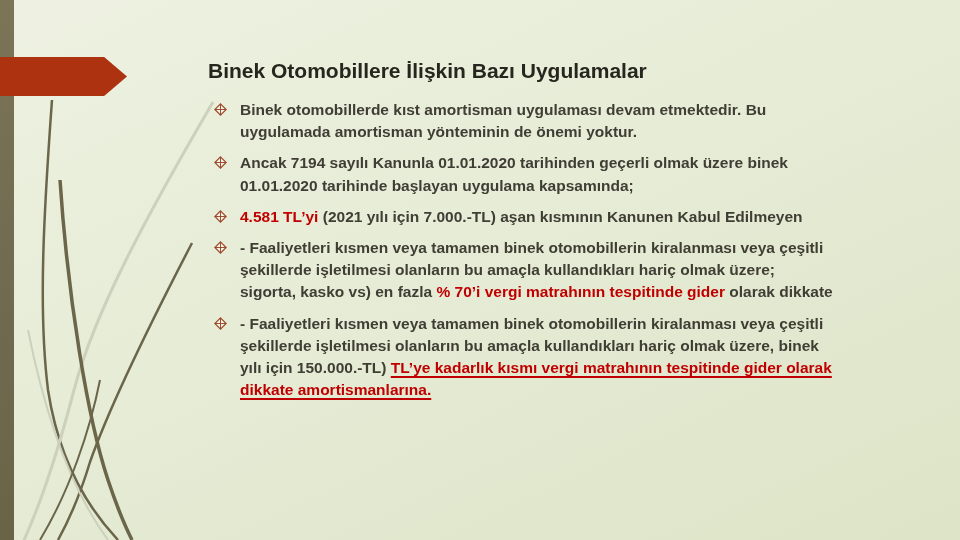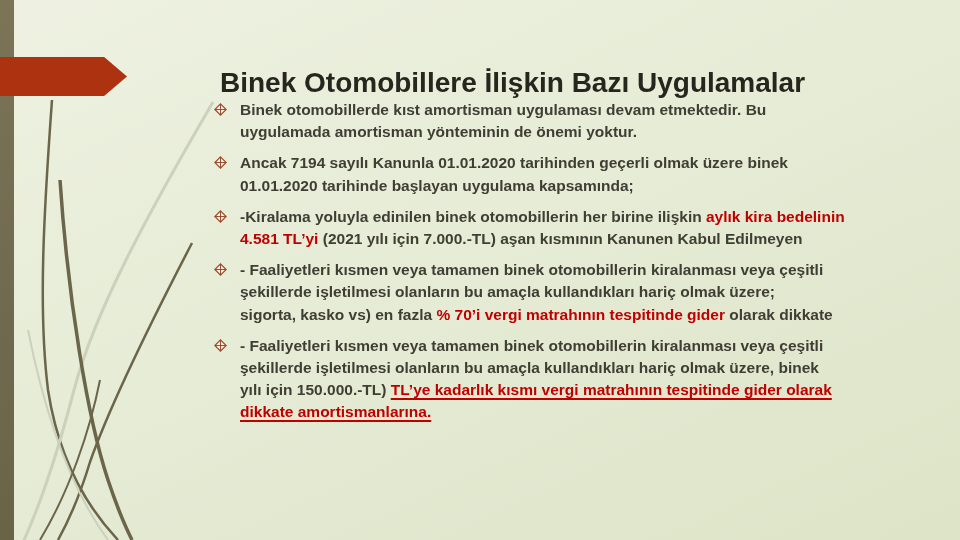--- a/index.html
+++ b/index.html
@@ -15,22 +15,22 @@
     position:absolute;left:0;top:0;width:14px;height:540px;
     background:linear-gradient(180deg,#7b7457 0%, var(--bar-color,#6f6950) 60%, #6a6446 100%);
   }
   .stems{position:absolute;left:0;top:0;pointer-events:none;}
   .arrow{
     position:absolute;left:0;top:57px;width:127px;height:39px;
     background:var(--accent-red,#ad3310);
     clip-path:polygon(0 0, 82% 0, 100% 50%, 82% 100%, 0 100%);
   }
   .title{
-    position:absolute;left:208px;top:54px;margin:12px;
-    font-size:28px;line-height:34px;font-weight:bold;
+    position:absolute;left:208px;top:54px;margin:0;
+    font-size:21px;line-height:34px;font-weight:bold;
     color:var(--title-color,#26251e);
     letter-spacing:0;
     white-space:nowrap;
   }
   .bullets{
     position:absolute;left:209px;top:99px;width:731px;
     margin:0;padding:0;list-style:none;
     color:var(--body-color,#403e34);
     font-size:15.5px;line-height:22.2px;font-weight:bold;
   }
@@ -80,21 +80,20 @@
           <path d="M6 0.8 L6 11.2 M0.8 6 L11.2 6" stroke="currentColor" stroke-width="0.9"></path>
         </svg>
         <div class="line"><span>Ancak 7194 sayılı Kanunla 01.01.2020 tarihinden geçerli olmak üzere binek</span></div>
         <div class="line"><span>01.01.2020 tarihinde başlayan uygulama kapsamında;</span></div>
       </li>
       <li>
         <svg class="diamond" viewBox="0 0 12 12" aria-hidden="true">
           <path d="M6 0.8 L11.2 6 L6 11.2 L0.8 6 Z" fill="#f5f3e4" stroke="currentColor" stroke-width="1.1"></path>
           <path d="M6 0.8 L6 11.2 M0.8 6 L11.2 6" stroke="currentColor" stroke-width="0.9"></path>
         </svg>
-        <div class="line"><span>-Kiralama yoluyla edinilen binek otomobillerin her birine ilişkin </span><span class="r">aylık kira bedelinin</span></div>
         <div class="line"><span class="r">4.581 TL’yi</span><span> (2021 yılı için 7.000.-TL) aşan kısmının Kanunen Kabul Edilmeyen</span></div>
       </li>
       <li>
         <svg class="diamond" viewBox="0 0 12 12" aria-hidden="true">
           <path d="M6 0.8 L11.2 6 L6 11.2 L0.8 6 Z" fill="#f5f3e4" stroke="currentColor" stroke-width="1.1"></path>
           <path d="M6 0.8 L6 11.2 M0.8 6 L11.2 6" stroke="currentColor" stroke-width="0.9"></path>
         </svg>
         <div class="line"><span>- Faaliyetleri kısmen veya tamamen binek otomobillerin kiralanması veya çeşitli</span></div>
         <div class="line"><span>şekillerde işletilmesi olanların bu amaçla kullandıkları hariç olmak üzere;</span></div>
         <div class="line"><span>sigorta, kasko vs) en fazla </span><span class="r">% 70’i vergi matrahının tespitinde gider</span><span> olarak dikkate</span></div>

